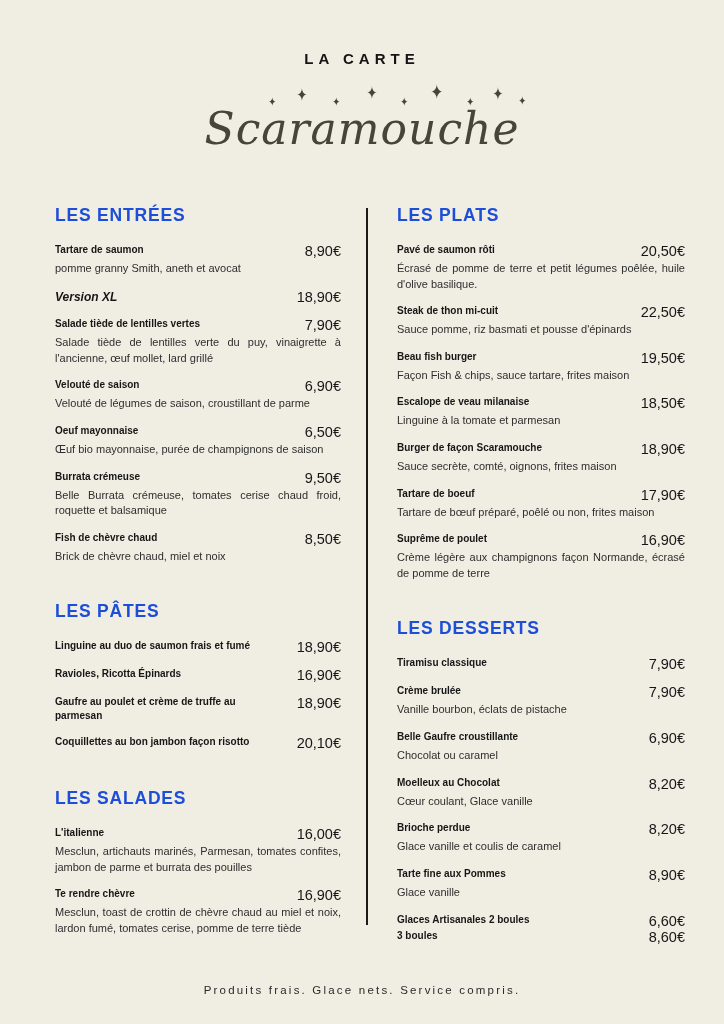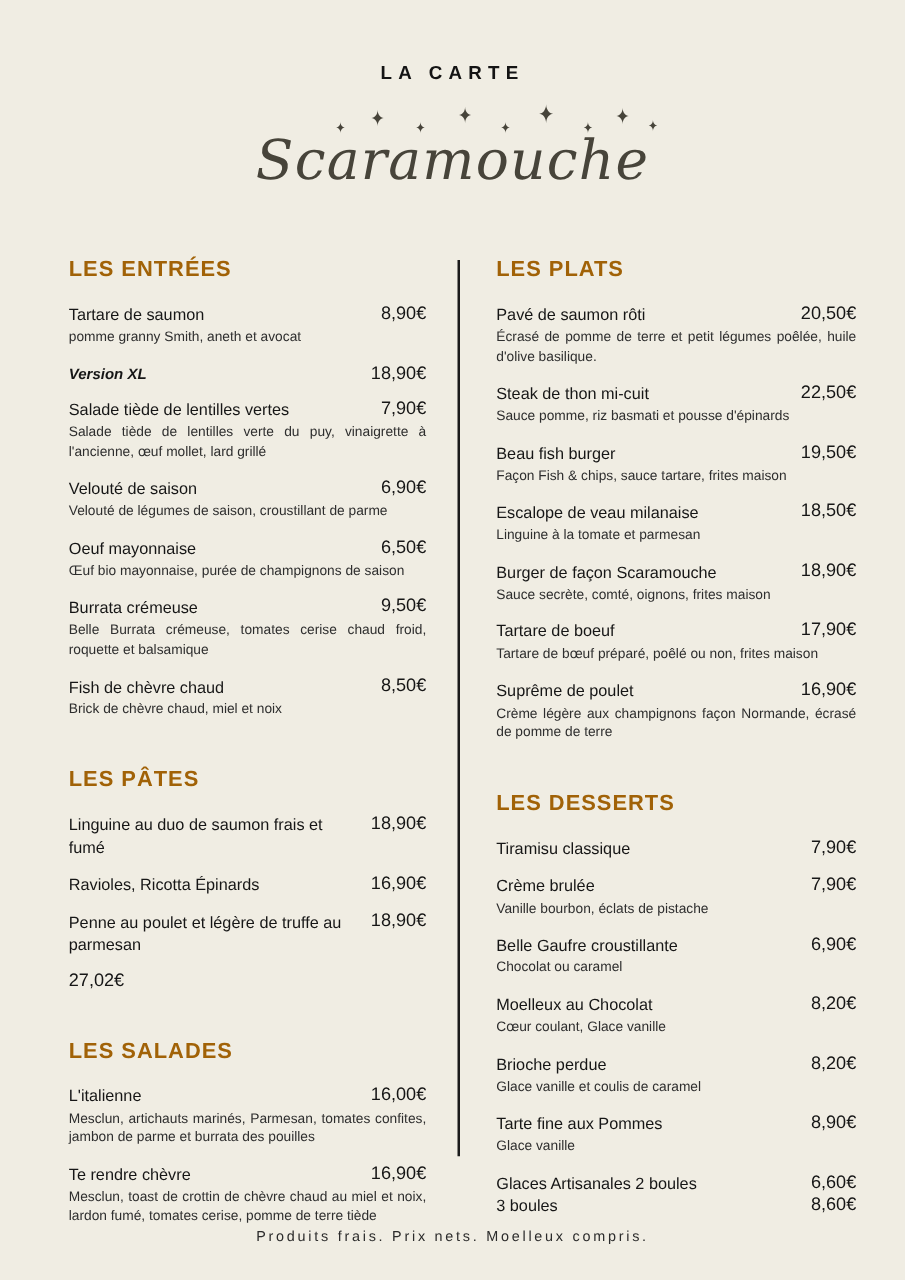--- a/index.html
+++ b/index.html
@@ -64,33 +64,33 @@
     position:absolute;
     left:366px; top:208px;
     width:2px; height:717px;
     background:var(--ink);
   }
   .section + .section{margin-top:37px;}
   .section-title{
     font-size:17.5px;
     font-weight:800;
     letter-spacing:0.8px;
-    color:#a16207;
+    color:#1d4ed8;
     margin-bottom:17px;
   }
   .item{margin-bottom:12px;}
   .item-row{
     display:flex;
     justify-content:space-between;
     align-items:flex-start;
     gap:12px;
   }
   .item-name{
-    font-size:13px;
-    font-weight:400;
+    font-size:10px;
+    font-weight:700;
     line-height:1.38;
     color:#161616;
   }
   .item-name.xl{
     font-size:12px;
     font-style:italic;
     font-weight:700;
   }
   .item-price{
     font-size:14.5px;
@@ -199,27 +199,28 @@
           </div>
         </div>
         <div class="item">
           <div class="item-row">
             <span class="item-name">Ravioles, Ricotta Épinards</span>
             <span class="item-price">16,90€</span>
           </div>
         </div>
         <div class="item">
           <div class="item-row">
-            <span class="item-name">Penne au poulet et légère de truffe au parmesan</span>
+            <span class="item-name">Gaufre au poulet et crème de truffe au parmesan</span>
             <span class="item-price">18,90€</span>
           </div>
         </div>
         <div class="item">
           <div class="item-row">
-            <span class="item-price">27,02€</span>
+            <span class="item-name">Coquillettes au bon jambon façon risotto</span>
+            <span class="item-price">20,10€</span>
           </div>
         </div>
       </div>
       <div class="section">
         <div class="section-title">LES SALADES</div>
         <div class="item">
           <div class="item-row">
             <span class="item-name">L'italienne</span>
             <span class="item-price">16,00€</span>
           </div>
@@ -337,13 +338,13 @@
           </div>
           <div class="item-row">
             <span class="item-name">3 boules</span>
             <span class="item-price">8,60€</span>
           </div>
         </div>
       </div>
     </div>
 </div>
 
-<div class="footer">Produits frais. Prix nets. Moelleux compris.</div>
+<div class="footer">Produits frais. Glace nets. Service compris.</div>
 
 </body></html>

